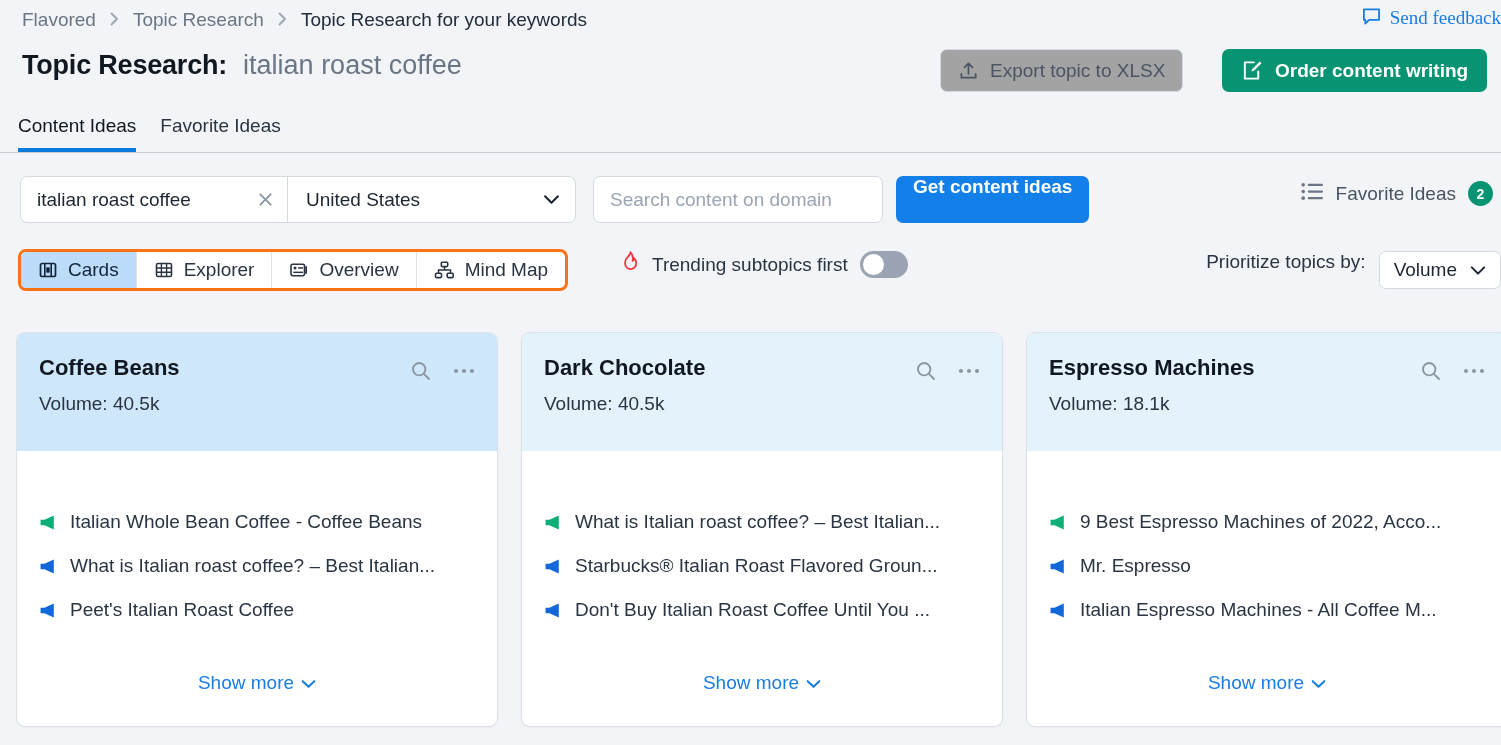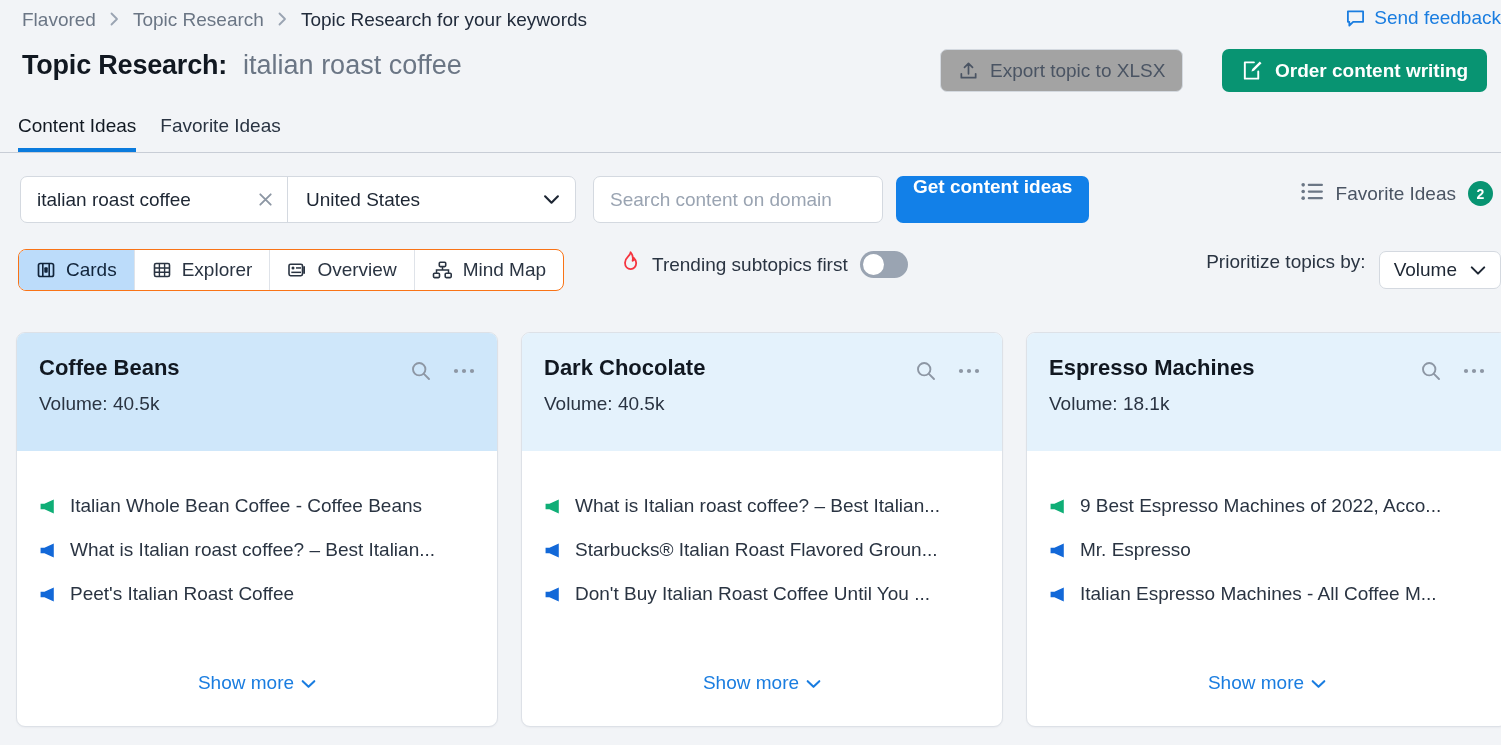--- a/index.html
+++ b/index.html
@@ -21,22 +21,22 @@
   .breadcrumb .crumb.current { color: #222c3c; }
   .breadcrumb .sep {
     display: inline-block; margin: 0 14px;
     color: #9aa4b2; font-size: 15px; line-height: 1;
     transform: translateY(-1px);
   }
   .chev-sep svg { display:block; }
 
   .send-feedback {
     position: absolute; right: 0px; top: 7px;
-    display: flex; align-items: center; gap: 9px;
-    color: #1a7de0; font-size: 19px; cursor: pointer;
+    display: flex; align-items: flex-start; gap: 9px;
+    color: #1a7de0; font-size: 19px; cursor: pointer; font-family: Liberation Serif, serif;
   }
   .send-feedback svg { display: block; }
 
   
   .title-row {
     position: absolute; left: 22px; top: 50px;
     display: flex; align-items: baseline; gap: 16px;
   }
   .title-main { font-size: 27px; font-weight: bold; color: #111821; letter-spacing: -0.2px; }
   .title-kw   { font-size: 27px; color: #6b7685; }
@@ -125,21 +125,21 @@
     font-size: 14px; font-weight: bold;
     display: flex; align-items: center; justify-content: center;
   }
 
   
   .viewrow { position: absolute; left: 0; top: 249px; width: 1501px; height: 42px; }
 
   .segmented {
     position: absolute; left: 18px; top: 0;
     display: flex; height: 42px;
-    background: #fff; border: 1px solid #f97316; border-radius: 8px;
+    background: #fff; border: 3px solid #f97316; border-radius: 8px;
     overflow: hidden;
   }
   .seg {
     display: flex; align-items: center; gap: 10px;
     padding: 0 17px; font-size: 19px; color: #2a3442;
     border-right: 1px solid #dfe3e9; cursor: pointer;
   }
   .seg:last-child { border-right: none; }
   .seg.active { background: #bcdcfa; color: #11243a; }
   .seg svg { display:block; }
@@ -184,21 +184,21 @@
   }
   .card-head { padding: 22px 22px 0 22px; height: 118px; }
   .card-head-top {
     display: flex; align-items: flex-start; justify-content: space-between;
   }
   .card-title { font-size: 22px; font-weight: bold; color: #111821; }
   .card-actions { display: flex; align-items: center; gap: 21px; padding-top: 5px; }
   .card-icon { cursor: pointer; color: #8d97a4; display:flex; }
   .card-vol { margin-top: 11px; font-size: 19px; color: #2a3442; }
 
-  .card-body { flex: 1; padding: 44px 8px 0 22px; }
+  .card-body { flex: 1; padding: 44px 8px 0 22px; margin-top: 16px; }
   .idea {
     display: flex; align-items: flex-start; gap: 12px;
     margin-bottom: 22px;
     font-size: 19px; color: #2a3442; white-space: nowrap;
   }
   .idea .ico { flex: 0 0 auto; padding-top: 3px; display:flex; }
 
   .card-foot {
     display: flex; align-items: center; justify-content: center; gap: 7px;
     padding: 10px 0 32px 0;

